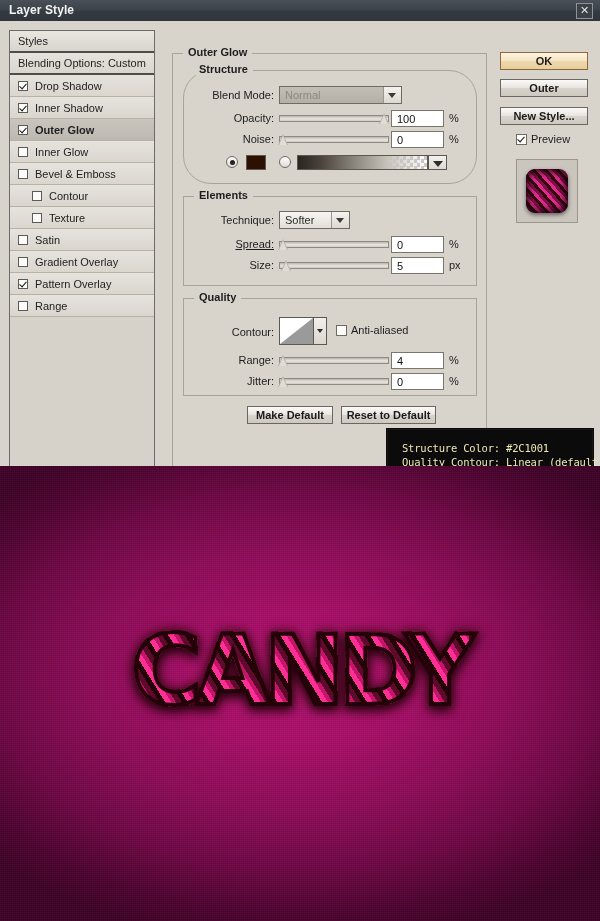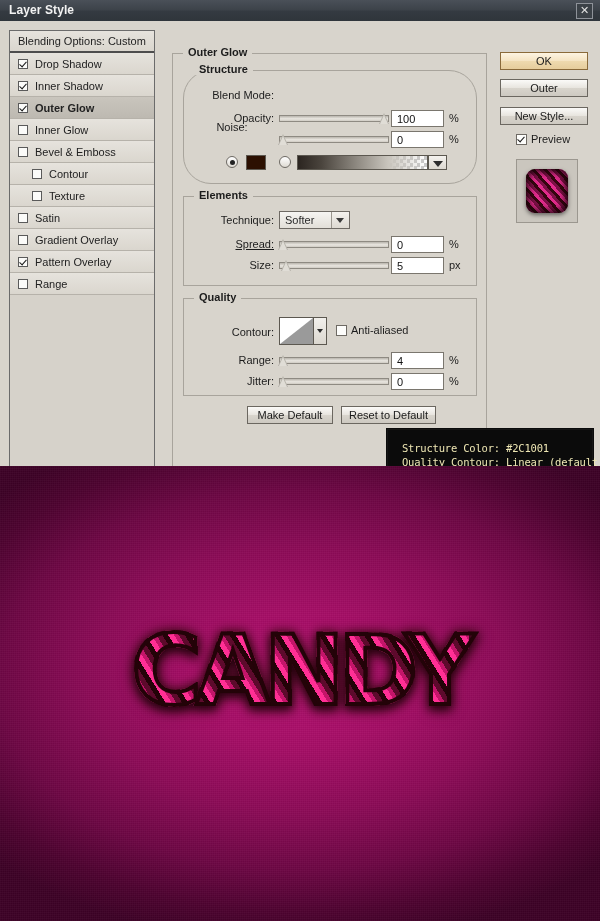--- a/index.html
+++ b/index.html
@@ -224,20 +224,21 @@
   .chklabel{position:absolute;font-size:11px;color:#1c1c1c;}
 
   
   .btn{
     position:absolute;box-sizing:border-box;
     border:1px solid #6b6760;
     background:linear-gradient(to bottom,#fbfaf8 0%,#e8e5df 48%,#d8d4cc 52%,#cdc9c1 100%);
     font-size:11px;color:#1a1a1a;
     display:flex;align-items:center;justify-content:center;
     cursor:pointer;
+    font-weight:bold;
   }
   .btn.primary{
     border:1px solid #8a6a3a;
     background:linear-gradient(to bottom,#fdf4e2 0%,#f5e4c3 48%,#eed9ae 52%,#e6cd9c 100%);
   }
 
   
   .preview-frame{
     position:absolute;left:516px;top:138px;width:60px;height:62px;
     border:1px solid #9b978f;background:#cac6be;
@@ -319,20 +320,23 @@
 <div class="app">
 
   <div class="titlebar">
     <div class="ttl">Layer Style</div>
     <div class="closebtn">✕</div>
   </div>
 
   <div class="dialog">
 
     <div class="styles-list">
+      <div class="sl-row header">
+        <span class="lbl">Styles</span>
+      </div>
       <div class="sl-row header2">
         <span class="lbl">Blending Options: Custom</span>
       </div>
       <div id="styles-rows">
           <div class="sl-row">
             <span class="cb checked"></span>
             <span class="lbl">Drop Shadow</span>
           </div>
           <div class="sl-row">
             <span class="cb checked"></span>
@@ -377,29 +381,33 @@
         </div>
     </div>
 
     <div class="group" id="grp-outer">
       <div class="gtitle">Outer Glow</div>
 
       <div class="group" id="grp-structure">
         <div class="gtitle">Structure</div>
 
         <div class="flabel" style="left:6px;top:18px;width:84px;">Blend Mode:</div>
+        <div class="combo disabled" style="left:95px;top:15px;width:123px;">
+          <span class="ctext">Normal</span>
+          <span class="carrow"></span>
+        </div>
 
         <div class="flabel" style="left:6px;top:41px;width:84px;">Opacity:</div>
         <div class="slider" style="left:95px;top:44px;width:110px;">
           <span class="sthumb" style="left:99px;"></span>
         </div>
         <div class="numin" style="left:207px;top:39px;width:53px;">100</div>
         <div class="unit" style="left:265px;top:41px;">%</div>
 
-        <div class="flabel" style="left:6px;top:50px;width:84px;text-align:center;">Noise:</div>
+        <div class="flabel" style="left:6px;top:62px;width:84px;">Noise:</div>
         <div class="slider" style="left:95px;top:65px;width:110px;">
           <span class="sthumb" style="left:-2px;"></span>
         </div>
         <div class="numin" style="left:207px;top:60px;width:53px;">0</div>
         <div class="unit" style="left:265px;top:62px;">%</div>
 
         <div class="radio on" style="left:42px;top:85px;"></div>
         <div class="swatch" id="color-swatch" style="left: 62px; top: 84px; background: rgb(44, 16, 1);"></div>
         <div class="radio" style="left:95px;top:85px;"></div>
         <div class="gradbar" style="left:113px;top:84px;width:131px;"></div>

